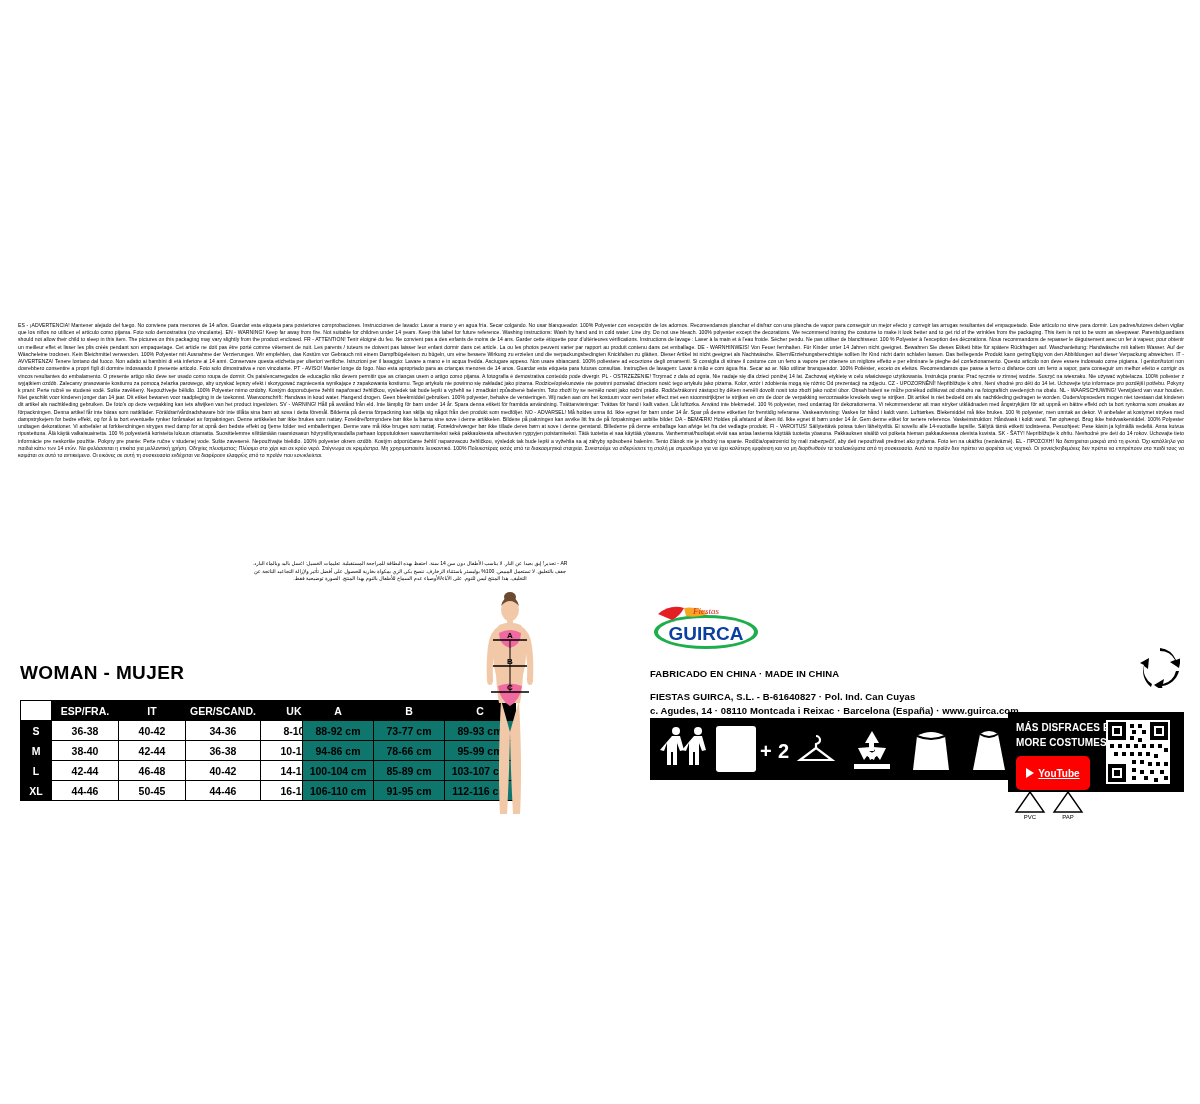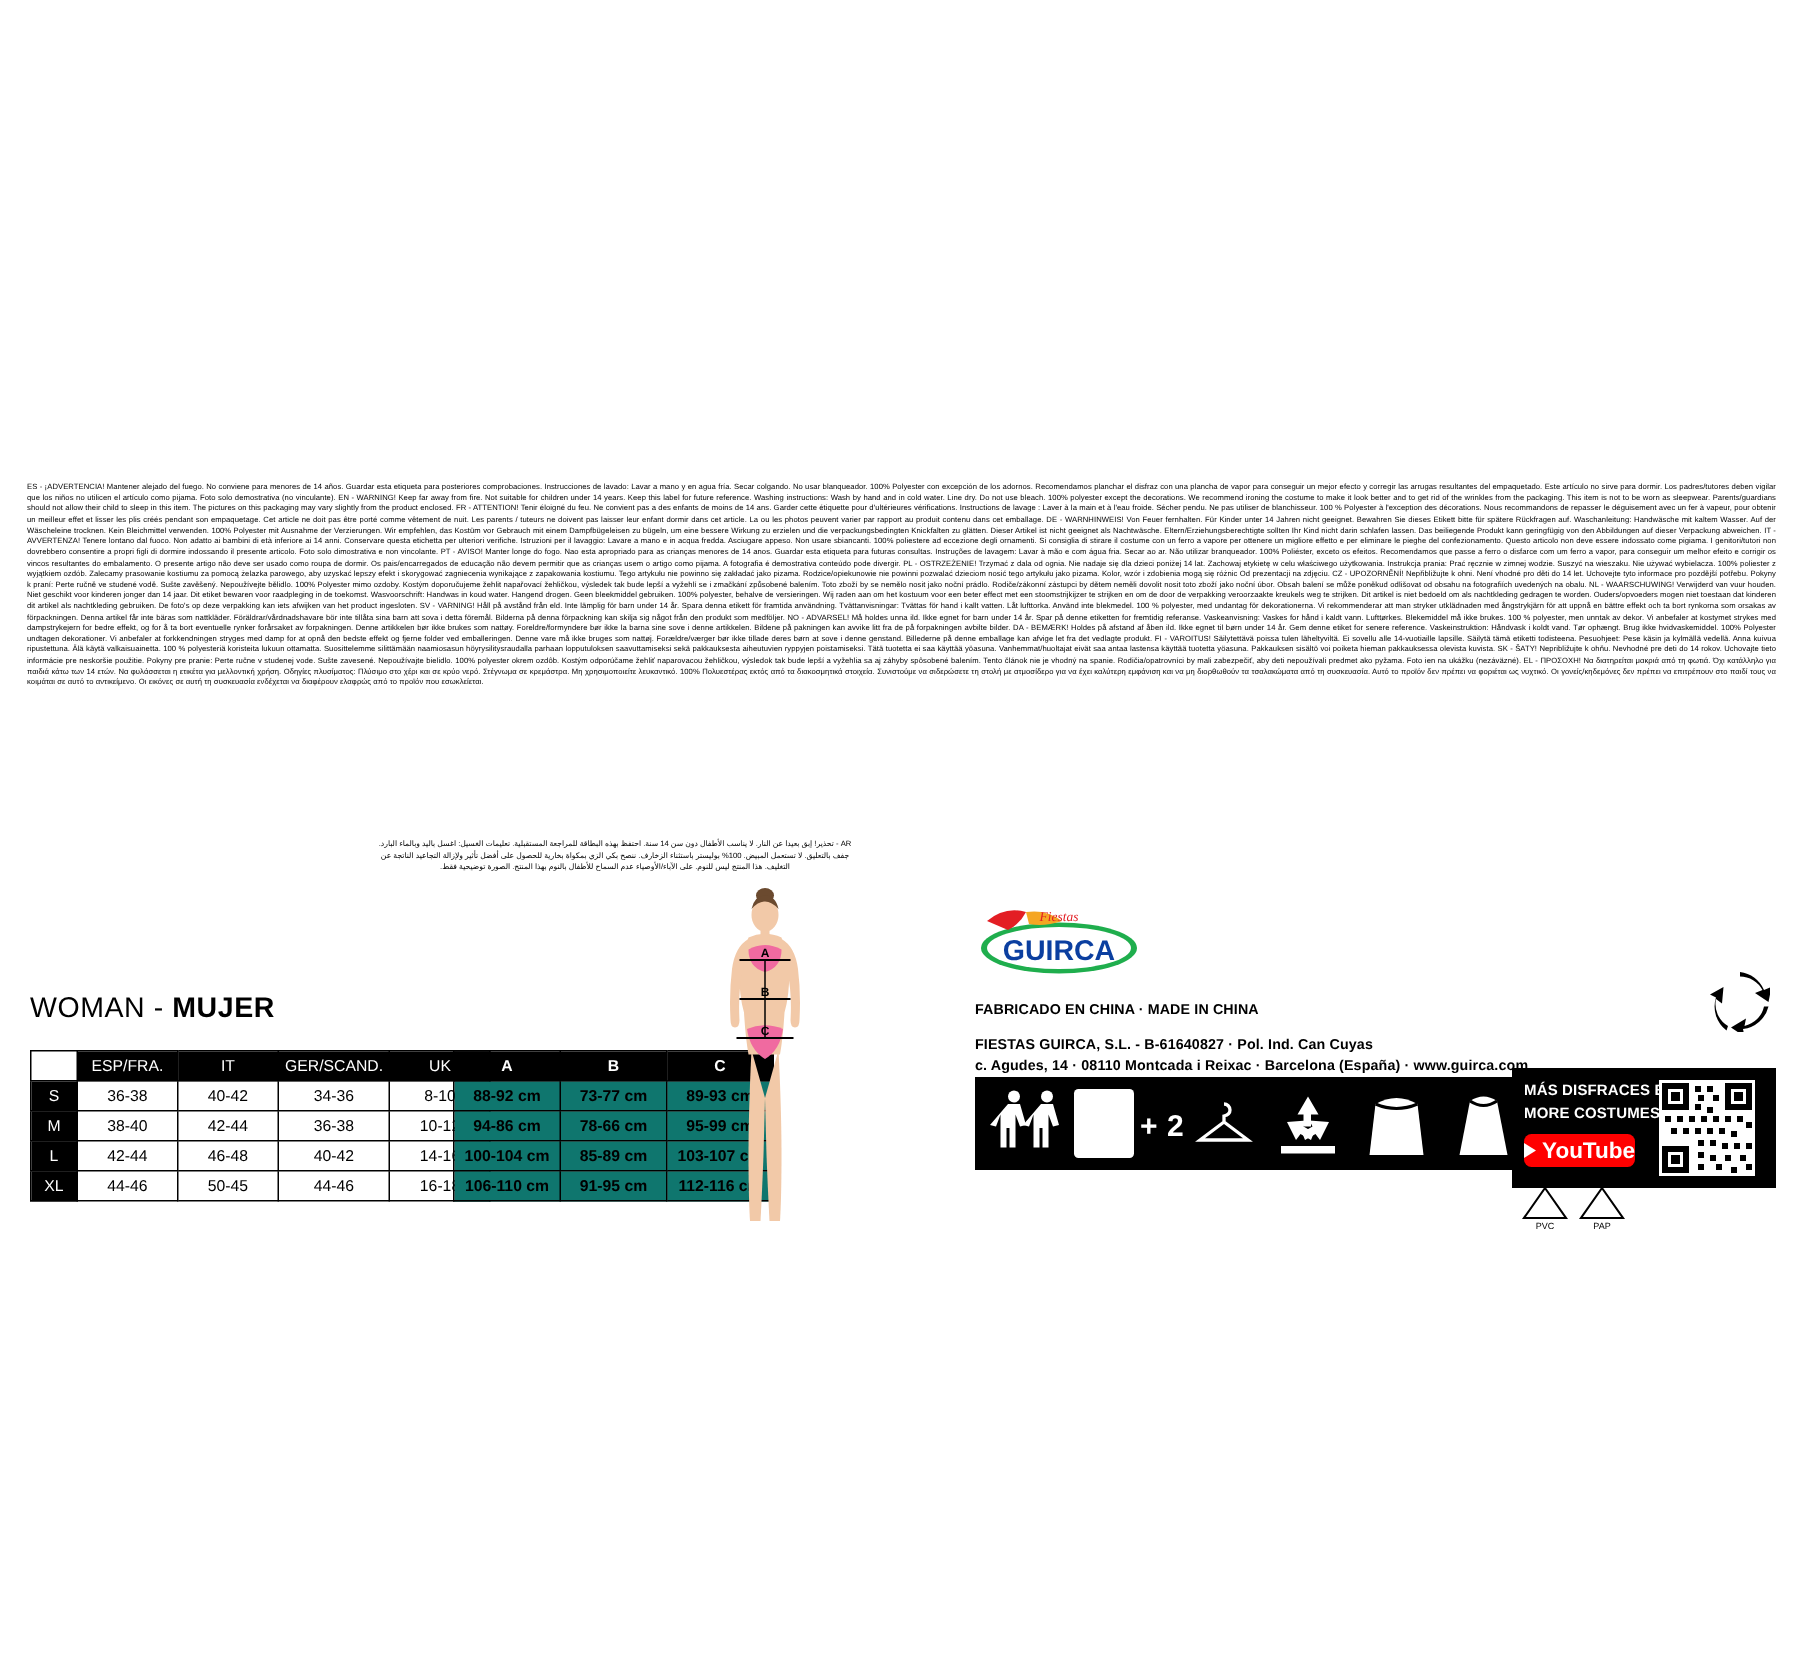--- a/index.html
+++ b/index.html
@@ -48,36 +48,36 @@
   }
 
   
   .woman-title {
     position: absolute;
     left: 20px;
     top: 662px;
     font-size: 19px;
     letter-spacing: .02em;
   }
-  .woman-title .light { font-weight: 400; }
+  .woman-title .light { font-weight: 700; }
   .woman-title .bold { font-weight: bold; margin-top: 32px; }
 
   table.size {
     position: absolute;
     left: 20px;
     top: 700px;
     border-collapse: collapse;
     font-size: 10.5px;
   }
   table.size td, table.size th {
     border: 1px solid #000;
     padding: 2px 4px;
     text-align: center;
     height: 15px;
-    font-weight: normal;
+    font-weight: bold;
   }
   table.size th { background: #000; color: #fff; }
   table.size td.rowhead { background: #000; color: #fff; width: 22px; }
   table.size td.val { background: #fff; color: #000; width: 58px; }
   table.size th.col { width: 58px; }
   table.size th.blank { background: #fff; border: 1px solid #000; }
 
   table.meas {
     position: absolute;
     left: 302px;
@@ -195,30 +195,31 @@
     font-size: 10px;
     letter-spacing: .01em;
   }
   .promo-line1 { top: 722px; }
   .promo-line2 { top: 737px; }
   .yt-badge {
     position: absolute;
     left: 1016px;
     top: 756px;
     width: 74px;
-    height: 22px;
+    height: 34px;
     background: #ff0000;
     border-radius: 5px;
     color: #fff;
     font-weight: bold;
-    font-size: 15px;
+    font-size: 10px;
     display: flex;
     align-items: center;
     justify-content: center;
     gap: 4px;
+    text-decoration: underline;
   }
   .yt-play {
     width: 0; height: 0;
     border-left: 8px solid #fff;
     border-top: 5px solid transparent;
     border-bottom: 5px solid transparent;
   }
   .qr {
     position: absolute;
     left: 1106px;

